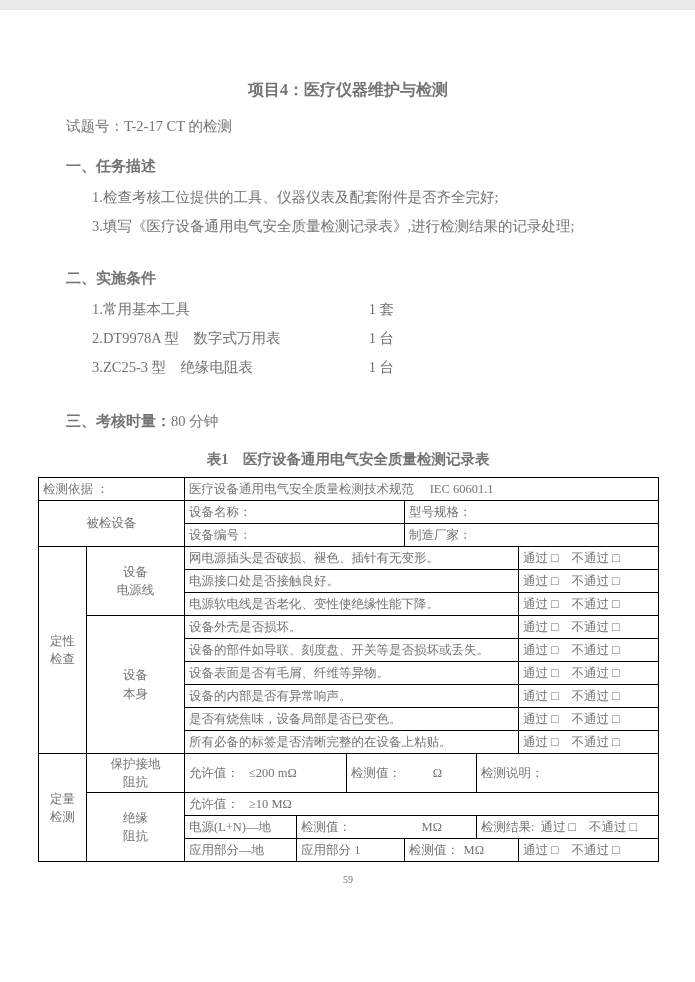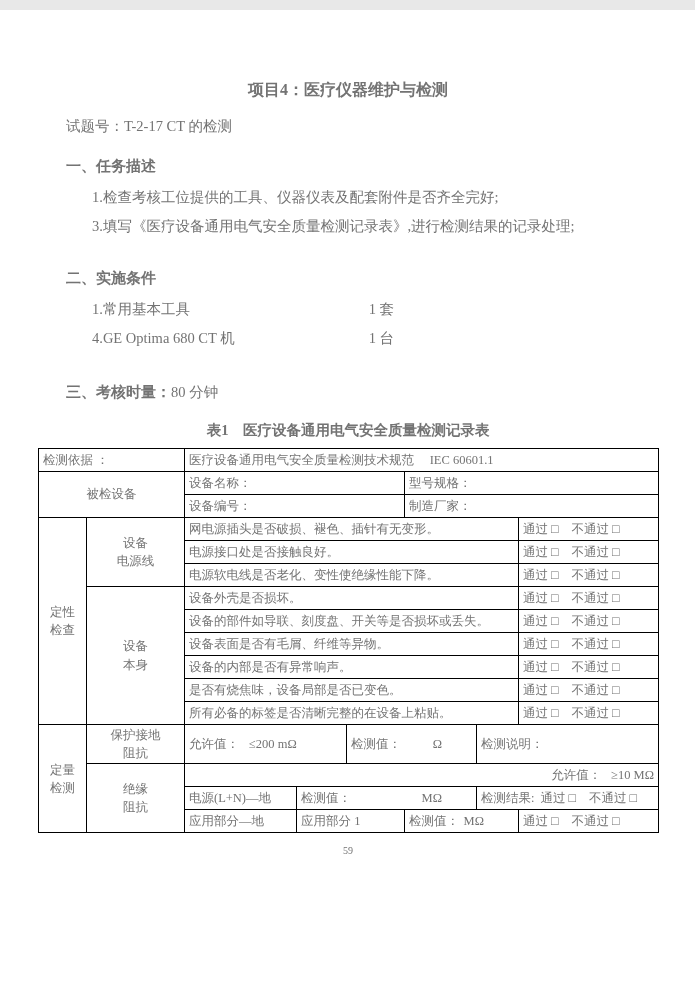--- a/index.html
+++ b/index.html
@@ -19,21 +19,21 @@
   .duration .head { font-size:15px; font-weight:bold; }
   .duration .val { font-size:14.5px; font-weight:normal; }
   .table-caption { text-align:center; font-weight:bold; font-size:14.5px; margin:16px 0 8px 0; }
 
   table.record { border-collapse:collapse; table-layout:fixed; width:620px;padding-left:18px; }
   table.record td {
     border:1px solid #000; font-size:12.5px; padding:1px 4px;
     height:20px; vertical-align:middle; overflow:hidden;
   }
   .vlabel { text-align:center; white-space:pre-line; line-height:1.45; }
-  .center { text-align:right; }
+  .center { text-align:left; }
   .desc { padding-left:6px; }
   .lbl { padding-left:8px; }
   .basis-value { padding-left:26px; }
   .pass-cell { padding-left:6px; white-space:nowrap; }
   .pf-group { white-space:nowrap; }
   .pf-group + .pf-group { margin-left:13px; }
   .cb { margin-left:3px; cursor:pointer; }
   .result-lbl { margin-right:6px; }
   .kv { display:flex; justify-content:space-between; align-items:center; }
   .kv .unit { padding-right:30px; }
@@ -51,21 +51,25 @@
   <div class="sec-heading">一、任务描述</div>
   <div class="task-item">1.检查考核工位提供的工具、仪器仪表及配套附件是否齐全完好;</div>
   <div class="task-item">3.填写《医疗设备通用电气安全质量检测记录表》,进行检测结果的记录处理;</div>
 
   <div class="sec-heading" style="margin-top:24px;">二、实施条件</div>
   <div class="cond-row">
     <span class="cond-name">1.常用基本工具</span>
     <span>1 套</span>
   </div>
   <div class="cond-row">
-    <span class="cond-name">4.GE Optima 680 CT 机</span>
+    <span class="cond-name">2.DT9978A 型　数字式万用表</span>
+    <span>1 台</span>
+  </div>
+  <div class="cond-row">
+    <span class="cond-name">3.ZC25-3 型　绝缘电阻表</span>
     <span>1 台</span>
   </div>
 
   <div class="duration">
     <span class="head">三、考核时量：</span><span class="val">80 分钟</span>
   </div>
 
   <div class="table-caption">表1　医疗设备通用电气安全质量检测记录表</div>
 
   <table class="record">

